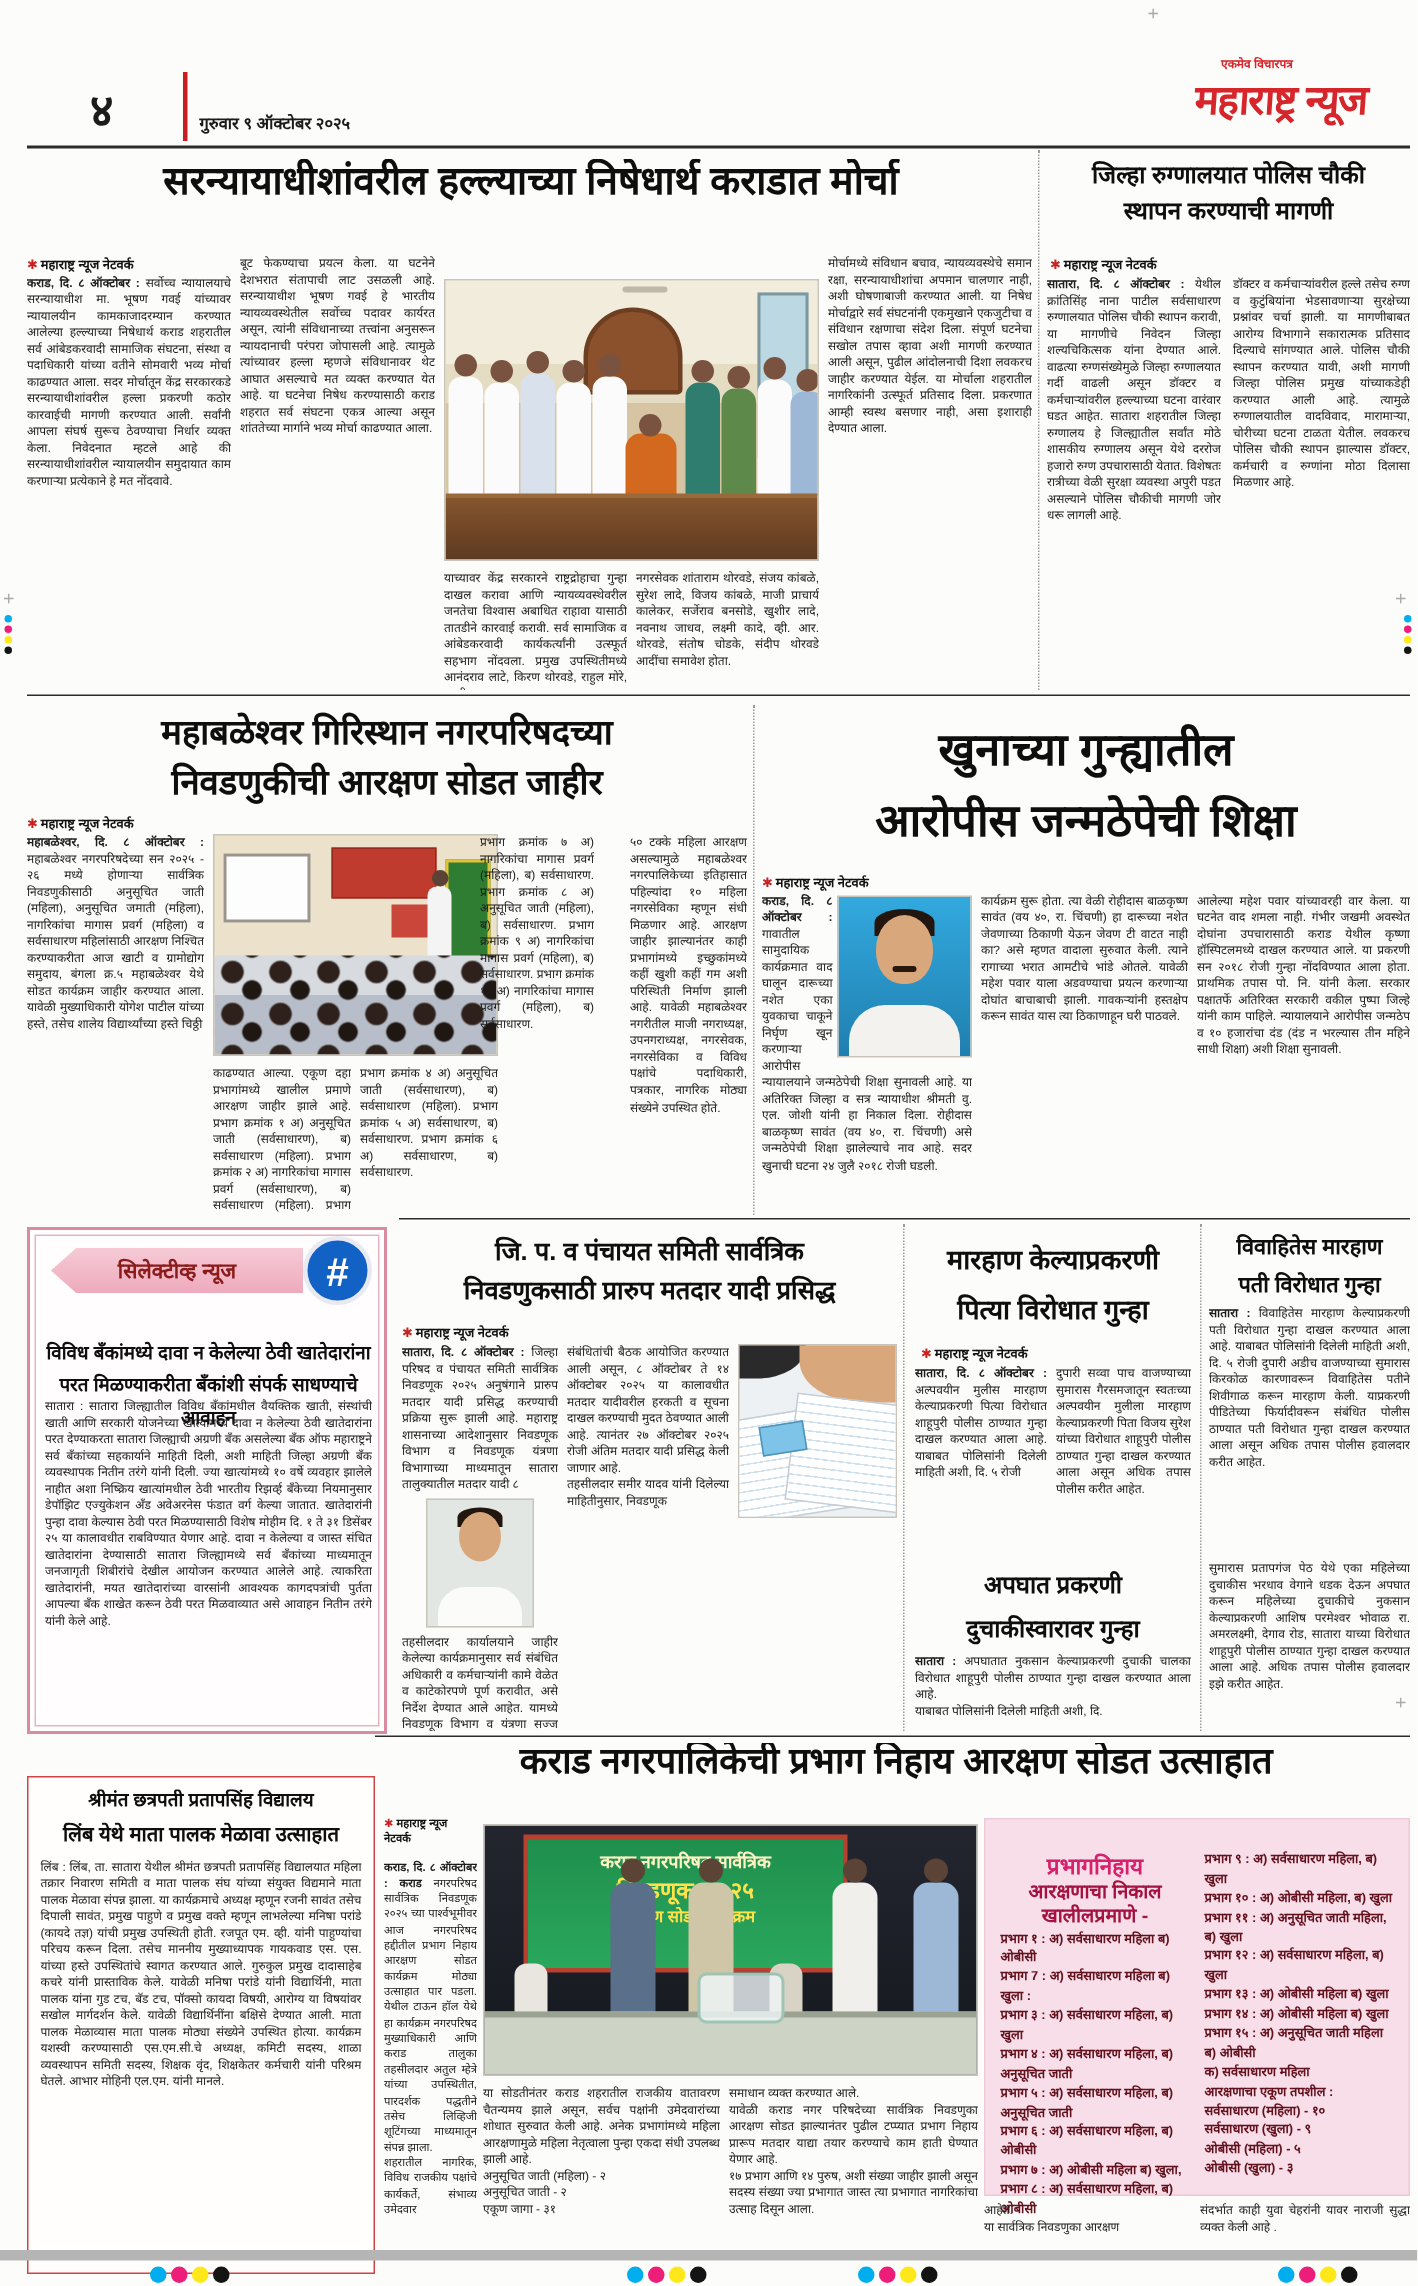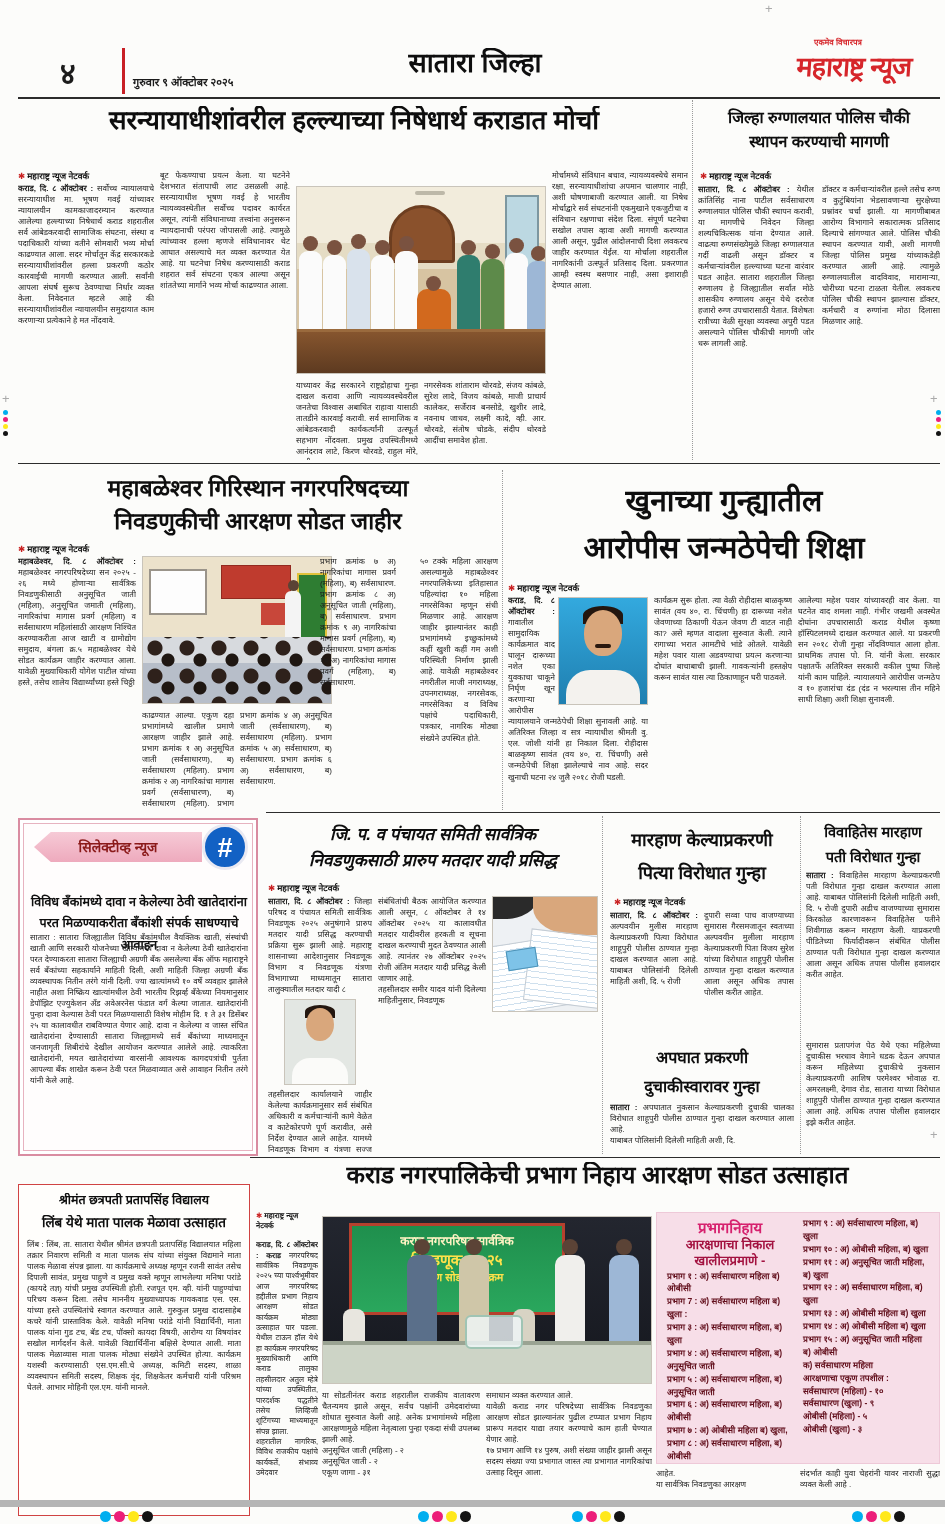--- a/index.html
+++ b/index.html
@@ -83,21 +83,21 @@
   .ph6 .m4{left:286px;background:#9db7d6;}
   .ph6 .sit{position:absolute;bottom:40px;width:22px;height:34px;border-radius:8px 8px 0 0;background:#e8e6df;}
   .ph6 .s1{left:20px;} .ph6 .s2{left:190px;background:#d8d3c4;}
   
   .selbox{border:2px solid #d98ca1;box-shadow:0 0 0 3px #fff inset,0 0 0 4px #e7b3c0 inset;background:#fffdfd;}
   .ribbon{position:absolute;background:linear-gradient(#f6cad6,#eeaabd);clip-path:polygon(10% 0,100% 0,100% 100%,10% 100%,0 50%);
           color:#8b1a1a;font-weight:800;font-size:14px;text-align:center;line-height:30px;}
   .hashcirc{position:absolute;width:46px;height:46px;border-radius:50%;background:#1261c4;border:3px solid #e9e9f2;
             color:#fff;font-weight:800;font-size:27px;text-align:center;line-height:42px;}
   
-  .pinkbox{background:#f7dee8;border:1px solid #eec9d8;padding:4px 10px;}
+  .pinkbox{background:#f7dee8;border:1px solid #eec9d8;padding:20px 10px;}
   .pb-title1{color:#d6216e;font-weight:800;font-size:15px;text-align:center;}
   .pb-title2{color:#a31240;font-weight:800;font-size:13px;text-align:center;line-height:1.25;}
   .pb-item{font-size:8.6px;line-height:1.5;color:#63101d;font-weight:600;text-align:left;}
   .schoolbox{border:1.5px solid #d04343;background:#fffefc;}
   .cg{display:flex;gap:3px;}
   .cg i{width:11px;height:11px;border-radius:50%;display:block;}
   .cg .c1{background:#00aeef;} .cg .c2{background:#ec1e79;} .cg .c3{background:#ffe81a;} .cg .c4{background:#141414;}
 </style>
 </head>
 <body>
@@ -117,21 +117,20 @@
   <div class="abs edge-dots" style="left:936px;top:408px;">
     <i style="background:#00aeef"></i>
       <i style="background:#ec1e79"></i>
       <i style="background:#ffe81a"></i>
       <i style="background:#141414"></i>
   </div>
 
   <div class="abs" style="left:60px;top:52px;font-size:30px;font-weight:700;">४</div>
   <div class="abs" style="left:122px;top:48px;width:3px;height:46px;background:#c81f25;"></div>
   <div class="abs" style="left:133px;top:74px;font-size:11px;font-weight:700;">गुरुवार ९ ऑक्टोबर २०२५</div>
-  <div class="abs hl" style="left:330px;top:48px;width:290px;font-size:27px;">सातारा जिल्हा</div>
   <div class="abs" style="left:768px;top:36px;width:172px;text-align:center;">
     <div class="logo-tag" style="padding-left:46px;">एकमेव विचारपत्र</div>
     <div class="logo-title">महाराष्ट्र न्यूज</div>
   </div>
   <div class="abs rule" style="left:18px;top:97px;width:922px;height:2px;"></div>
 
   <div class="abs hl" style="left:18px;top:106px;width:672px;height:56px;font-size:26px;white-space:nowrap;">सरन्यायाधीशांवरील हल्ल्याच्या निषेधार्थ कराडात मोर्चा</div>
 
   <div class="abs byline" style="left:18px;top:170px;"><span class="star">✱</span><span>महाराष्ट्र न्यूज नेटवर्क</span></div>
   <div class="abs body" style="left:18px;top:183px;width:136px;height:277px;">
@@ -211,21 +210,21 @@
 
   <div class="abs rule" style="left:266px;top:812px;width:674px;height:1px;"></div>
 
   <div class="abs selbox" style="left:18px;top:818px;width:240px;height:338px;">
     <div class="ribbon" style="left:14px;top:12px;width:168px;height:30px;">सिलेक्टीव्ह न्यूज</div>
     <div class="hashcirc" style="left:182px;top:4px;">#</div>
     <div class="abs hl" style="left:10px;top:52px;width:218px;font-size:12.5px;line-height:1.7;margin-top:20px;">विविध बँकांमध्ये दावा न केलेल्या ठेवी खातेदारांना परत मिळण्याकरीता बँकांशी संपर्क साधण्याचे आवाहन</div>
     <div class="abs body" style="left:10px;top:112px;width:218px;height:218px;">सातारा :  सातारा जिल्ह्यातील विविध बँकांमधील वैयक्तिक खाती, संस्थांची खाती आणि सरकारी योजनेच्या खात्यामध्ये दावा न केलेल्या ठेवी खातेदारांना परत देण्याकरता सातारा जिल्ह्याची अग्रणी बँक असलेल्या बँक ऑफ महाराष्ट्रने सर्व बँकांच्या सहकार्याने माहिती दिली, अशी माहिती जिल्हा अग्रणी बँक व्यवस्थापक नितीन तरंगे यांनी दिली. ज्या खात्यांमध्ये १० वर्षे व्यवहार झालेले नाहीत अशा निष्क्रिय खात्यांमधील ठेवी भारतीय रिझर्व्ह बँकेच्या नियमानुसार डेपॉझिट एज्युकेशन अँड अवेअरनेस फंडात वर्ग केल्या जातात. खातेदारांनी पुन्हा दावा केल्यास ठेवी परत मिळण्यासाठी विशेष मोहीम दि. १ ते ३१ डिसेंबर २५ या कालावधीत राबविण्यात येणार आहे. दावा न केलेल्या व जास्त संचित खातेदारांना देण्यासाठी सातारा जिल्ह्यामध्ये सर्व बँकांच्या माध्यमातून जनजागृती शिबीरांचे देखील आयोजन करण्यात आलेले आहे. त्याकरिता खातेदारांनी, मयत खातेदारांच्या वारसांनी आवश्यक कागदपत्रांची पुर्तता आपल्या बँक शाखेत करून ठेवी परत मिळवाव्यात असे आवाहन नितीन तरंगे यांनी केले आहे.</div>
   </div>
 
-  <div class="abs hl pre" style="left:268px;top:822px;width:330px;font-size:17px;line-height:1.55;font-style:italic;">जि. प. व पंचायत समिती सार्वत्रिक
+  <div class="abs hl pre" style="left:268px;top:822px;width:330px;font-size:17px;line-height:1.55;">जि. प. व पंचायत समिती सार्वत्रिक
 निवडणुकसाठी प्रारुप मतदार यादी प्रसिद्ध</div>
   <div class="abs byline" style="left:268px;top:882px;"><span class="star">✱</span><span>महाराष्ट्र न्यूज नेटवर्क</span></div>
   <div class="abs body" style="left:268px;top:896px;width:104px;height:258px;">
     <span class="dl">सातारा, दि. ८ ऑक्टोबर :</span> <span>जिल्हा परिषद व पंचायत समिती सार्वत्रिक निवडणूक २०२५ अनुषंगाने प्रारुप मतदार यादी प्रसिद्ध करण्याची प्रक्रिया सुरू झाली आहे. महाराष्ट्र शासनाच्या आदेशानुसार निवडणूक विभाग व निवडणूक यंत्रणा विभागाच्या माध्यमातून सातारा तालुक्यातील मतदार यादी ८</span>
     <span class="photo ph4" style="position:relative;display:block;width:72px;height:86px;margin:4px auto;">
       <span class="hair"></span>
       <span class="head"></span>
       <span class="shirt"></span>
     </span>
     <span>तहसीलदार कार्यालयाने जाहीर केलेल्या कार्यक्रमानुसार सर्व संबंधित अधिकारी व कर्मचाऱ्यांनी कामे वेळेत व काटेकोरपणे पूर्ण करावीत, असे निर्देश देण्यात आले आहेत. यामध्ये निवडणूक विभाग व यंत्रणा सज्ज झाली आहे.</span>

